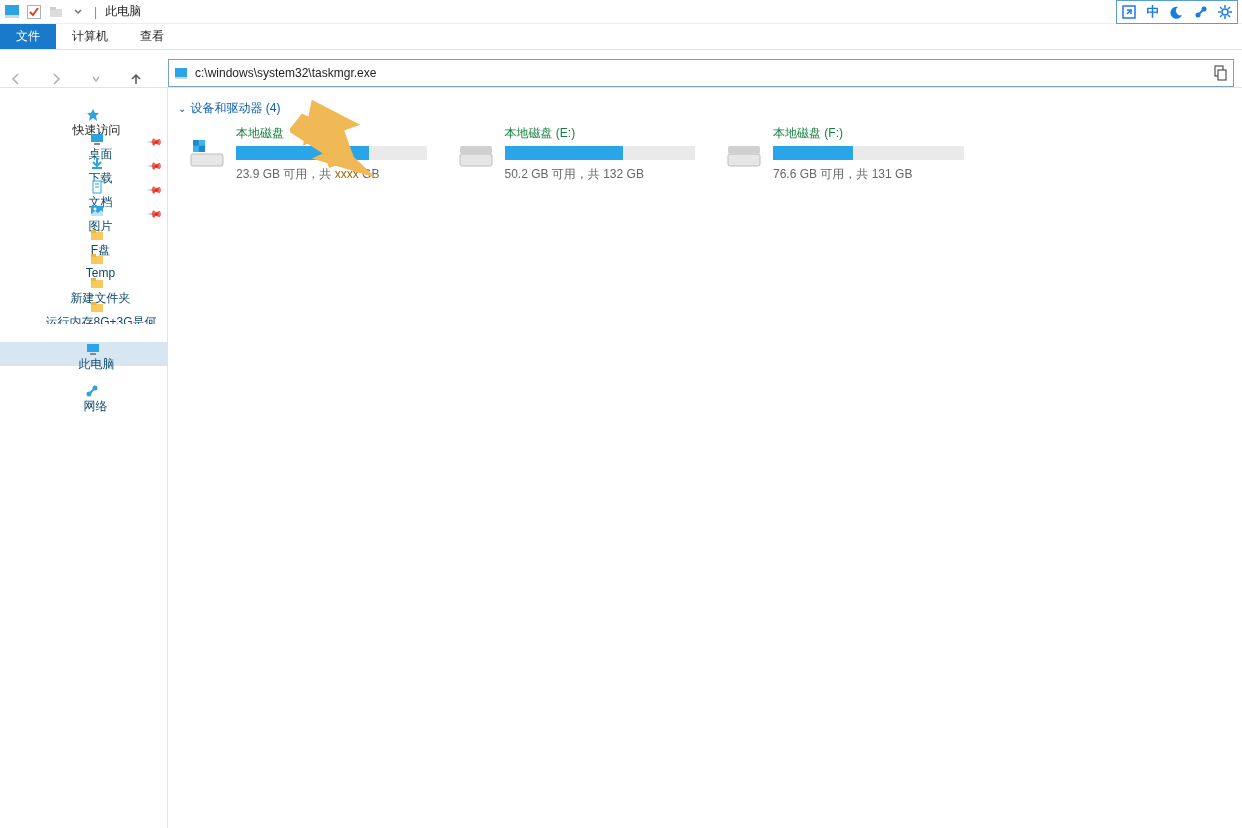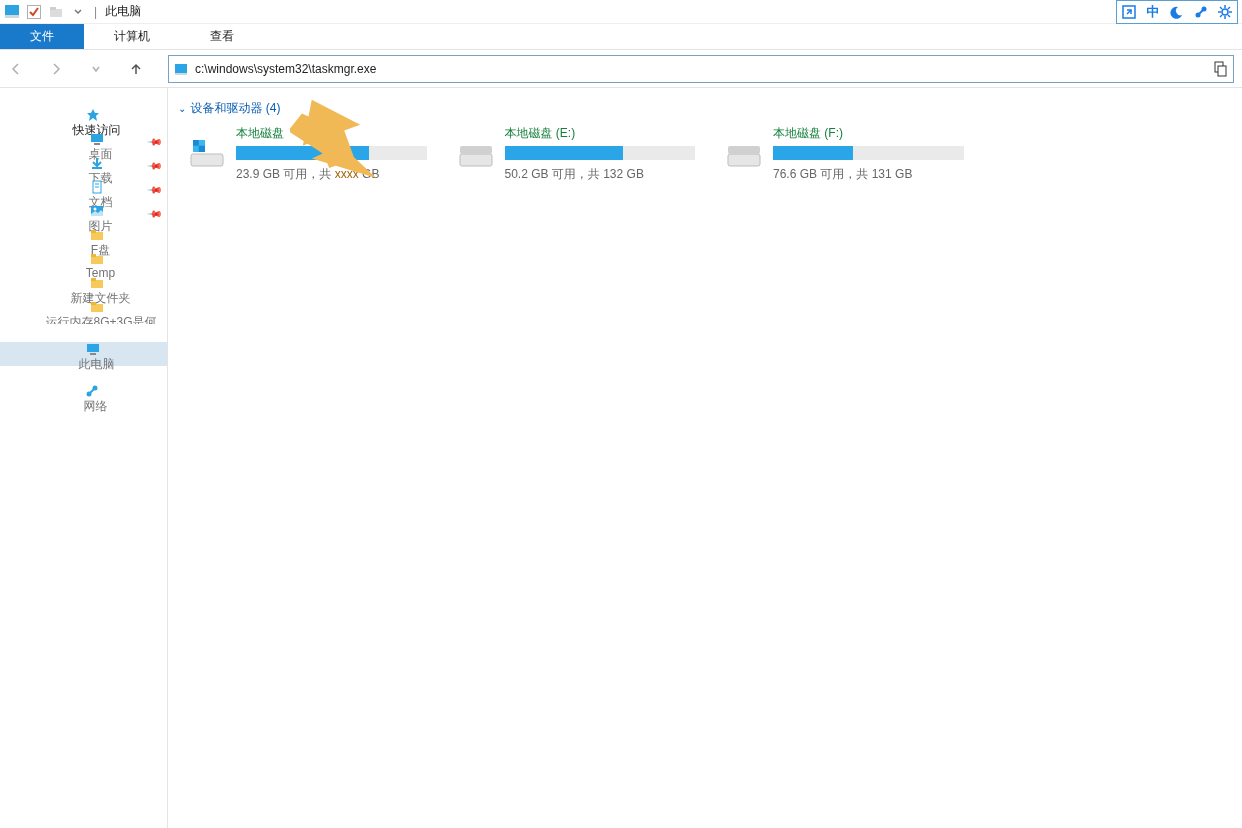--- a/index.html
+++ b/index.html
@@ -32,27 +32,27 @@
   .titlebar .right-cluster .ico {
     width:24px; height:22px; display:flex; align-items:center; justify-content:center;
     color:#1a7ce6; cursor:pointer;
   }
   
   .ribbon-tabs {
     height: 26px; display:flex; align-items:stretch; background:#fff;
     border-bottom:1px solid #e4e4e4;
   }
   .ribbon-tabs .tab {
-    padding: 0 30px; display:flex; align-items:center; font-size:12px; cursor:pointer;
+    padding: 0 16px; display:flex; align-items:center; font-size:12px; cursor:pointer;
   }
   .ribbon-tabs .tab.file { background:#1979ca; color:#fff; }
   .ribbon-tabs .tab.normal { color:#222; }
   
   .navrow {
-    height: 38px; display:flex; align-items:center; padding: 0 8px; gap:24px;
+    height: 38px; display:flex; align-items:flex-end; padding: 0 8px; gap:24px;
     border-bottom:1px solid #e4e4e4;
   }
   .navrow .navbtn { width:16px; height:16px; color:#b0b0b0; display:flex; align-items:center; justify-content:center; cursor:pointer;}
   .navrow .up-arrow { color:#555; }
   .addressbar {
     flex:1; height:28px; border:1px solid #7aa0c4; display:flex; align-items:center; padding:0 4px; gap:6px;
     background:#fff;
   }
   .addressbar .addr-icon { width:16px; height:16px; display:flex; align-items:center; justify-content:center;}
   .addressbar .addr-text { font-size:12px; color:#222; flex:0 0 auto; }
@@ -63,21 +63,21 @@
     display:flex; height: calc(828px - 24px - 26px - 38px);
   }
   .sidebar {
     width: 168px; background:#fff; border-right:1px solid #e4e4e4;
     padding-top:20px;
   }
   .sidebar .group { margin-bottom: 18px; }
   .sidebar .item {
     height:24px; display:flex; align-items:center; padding-left:26px; position:relative; cursor:pointer;flex-direction:column;
   }
-  .sidebar .item .lbl { font-size:12px; color:#737373; }
+  .sidebar .item .lbl { font-size:12px; color:#0c4a6e; }
   .sidebar .item.header .lbl { color:#222; }
   .sidebar .item .ico { width:16px; height:16px; margin-right:8px; display:flex; align-items:center; justify-content:center; }
   .sidebar .item .pin { position:absolute; right:6px; top:5px; color:#7a7a7a; font-size:10px; transform: rotate(45deg);}
   .sidebar .item.selected { background:#d8e6f2; }
   .sidebar .sub .item { padding-left:34px; }
   
   .content { flex:1; padding: 12px 10px 10px 10px; overflow:auto; position:relative;}
   .sect-head {
     color:#0a5fb3; font-size:12px; margin-bottom:8px; display:flex; align-items:center; gap:4px; cursor:pointer;
   }

